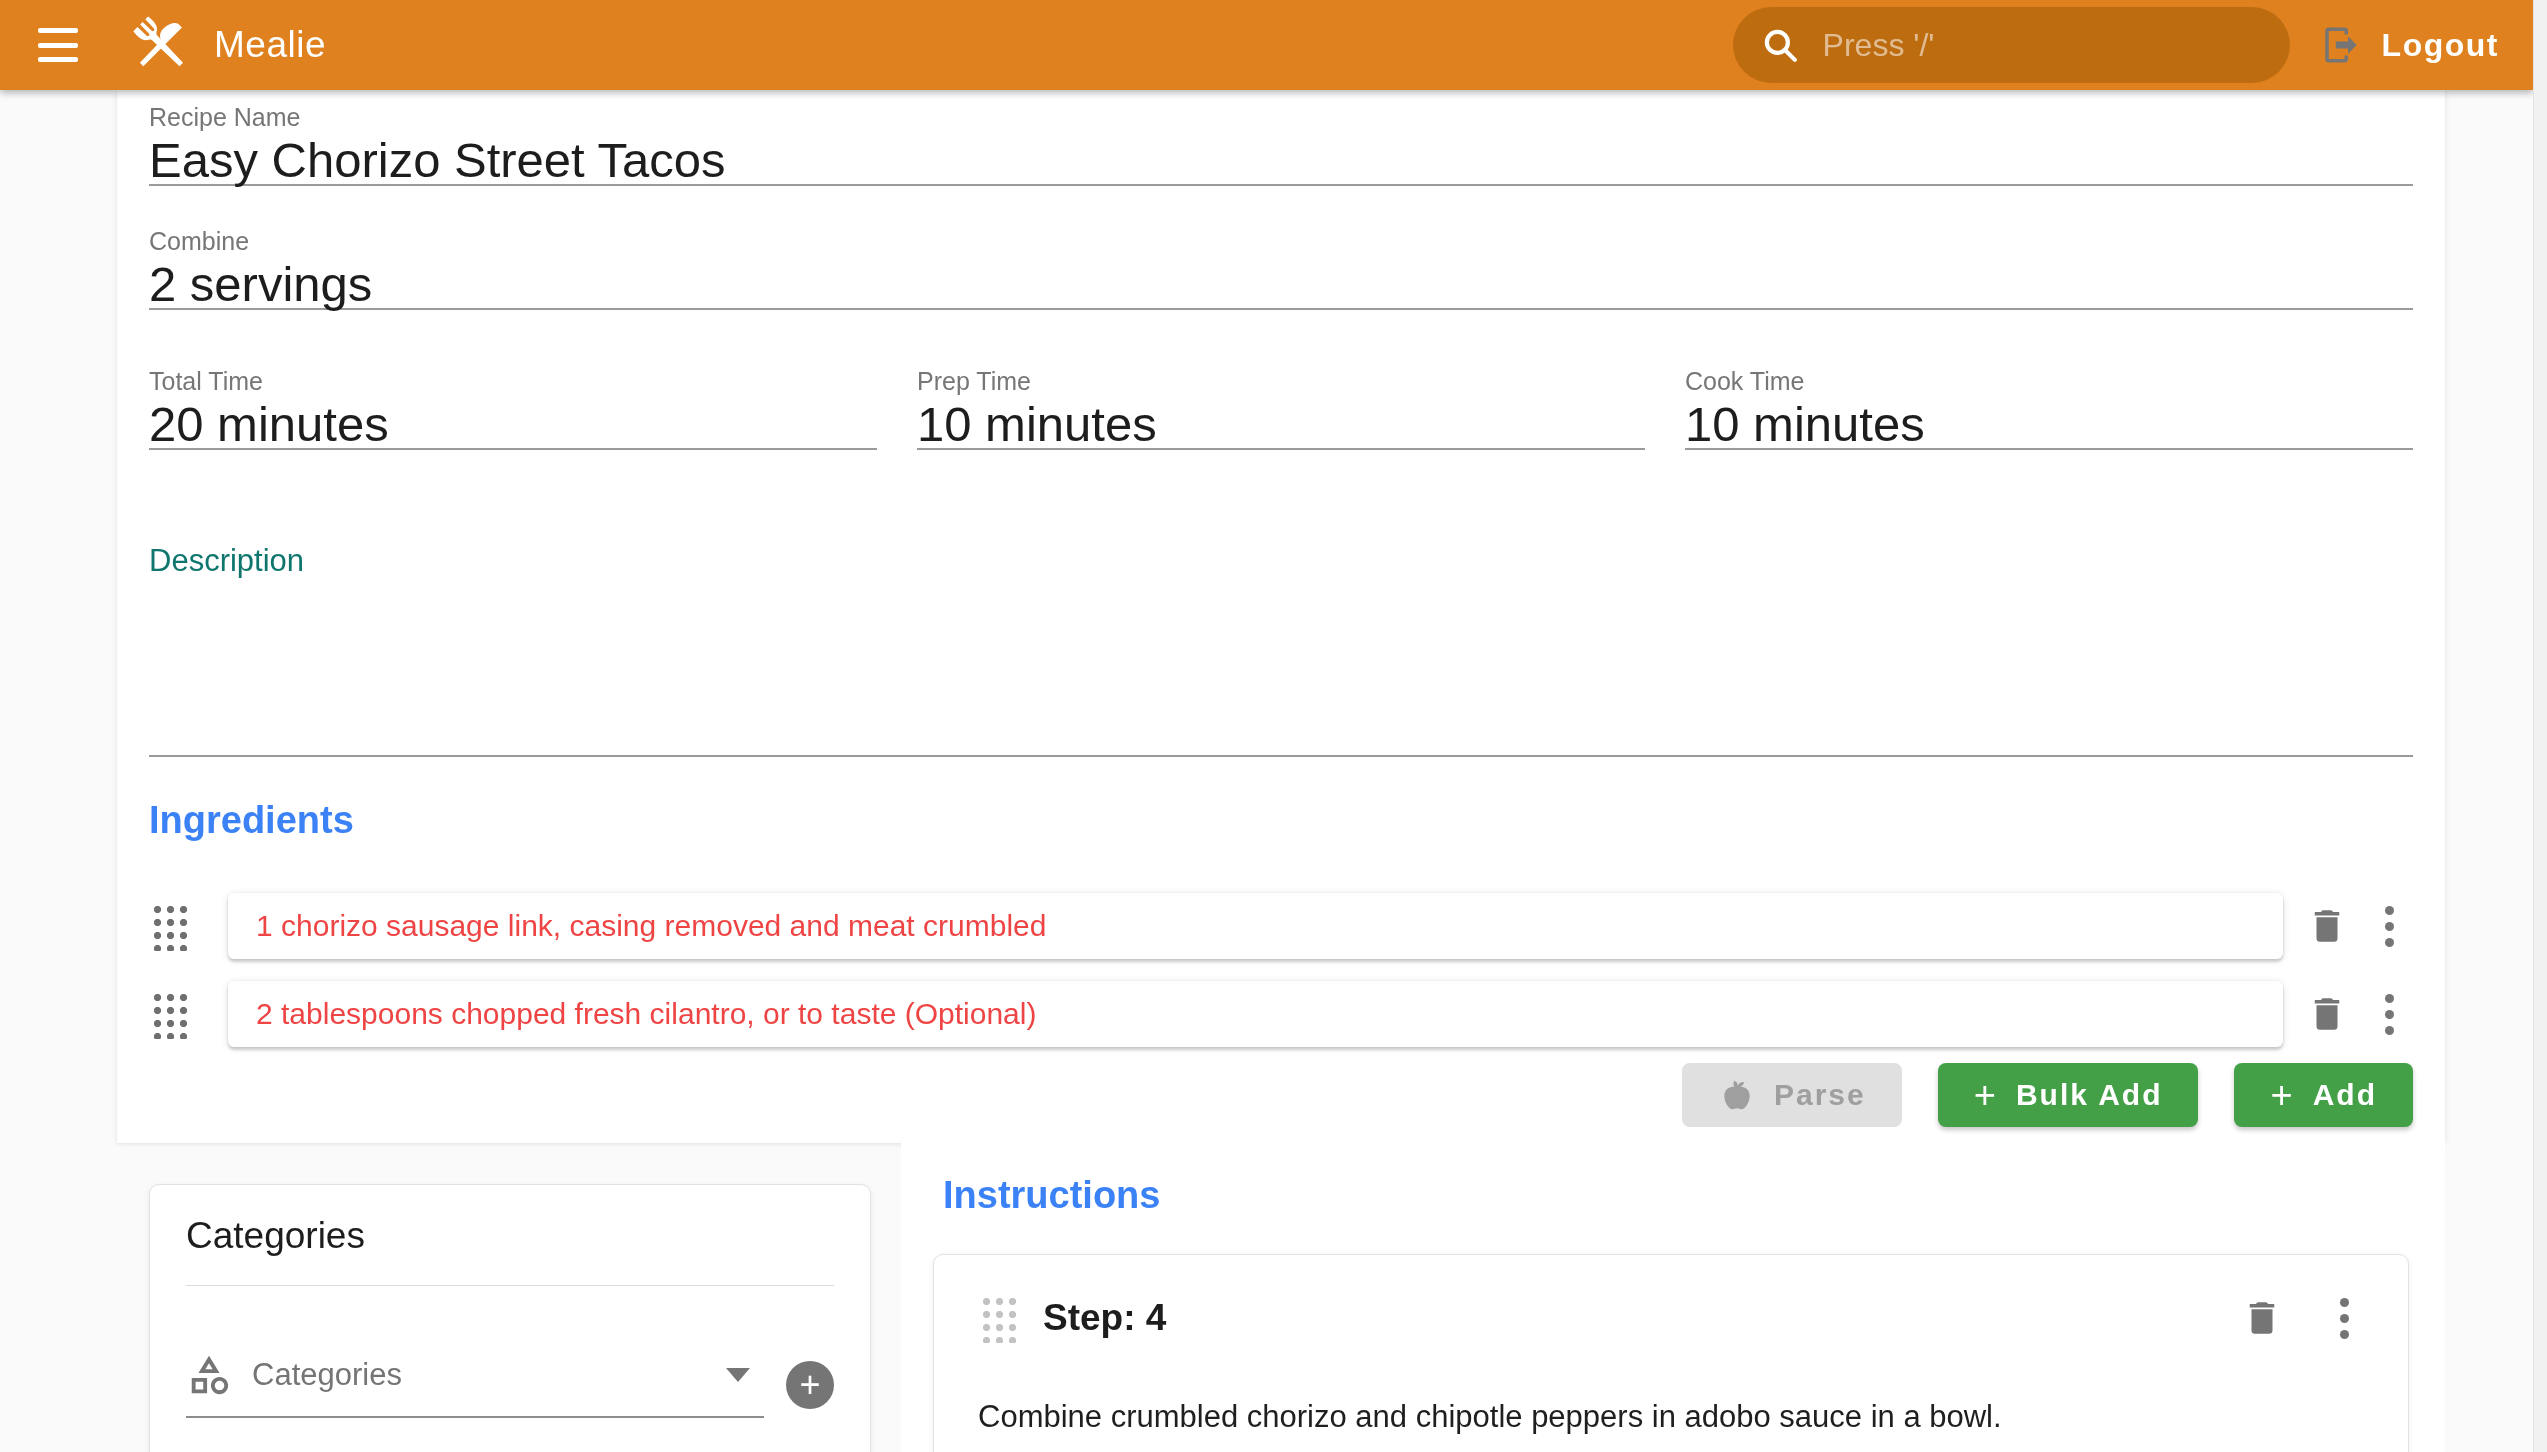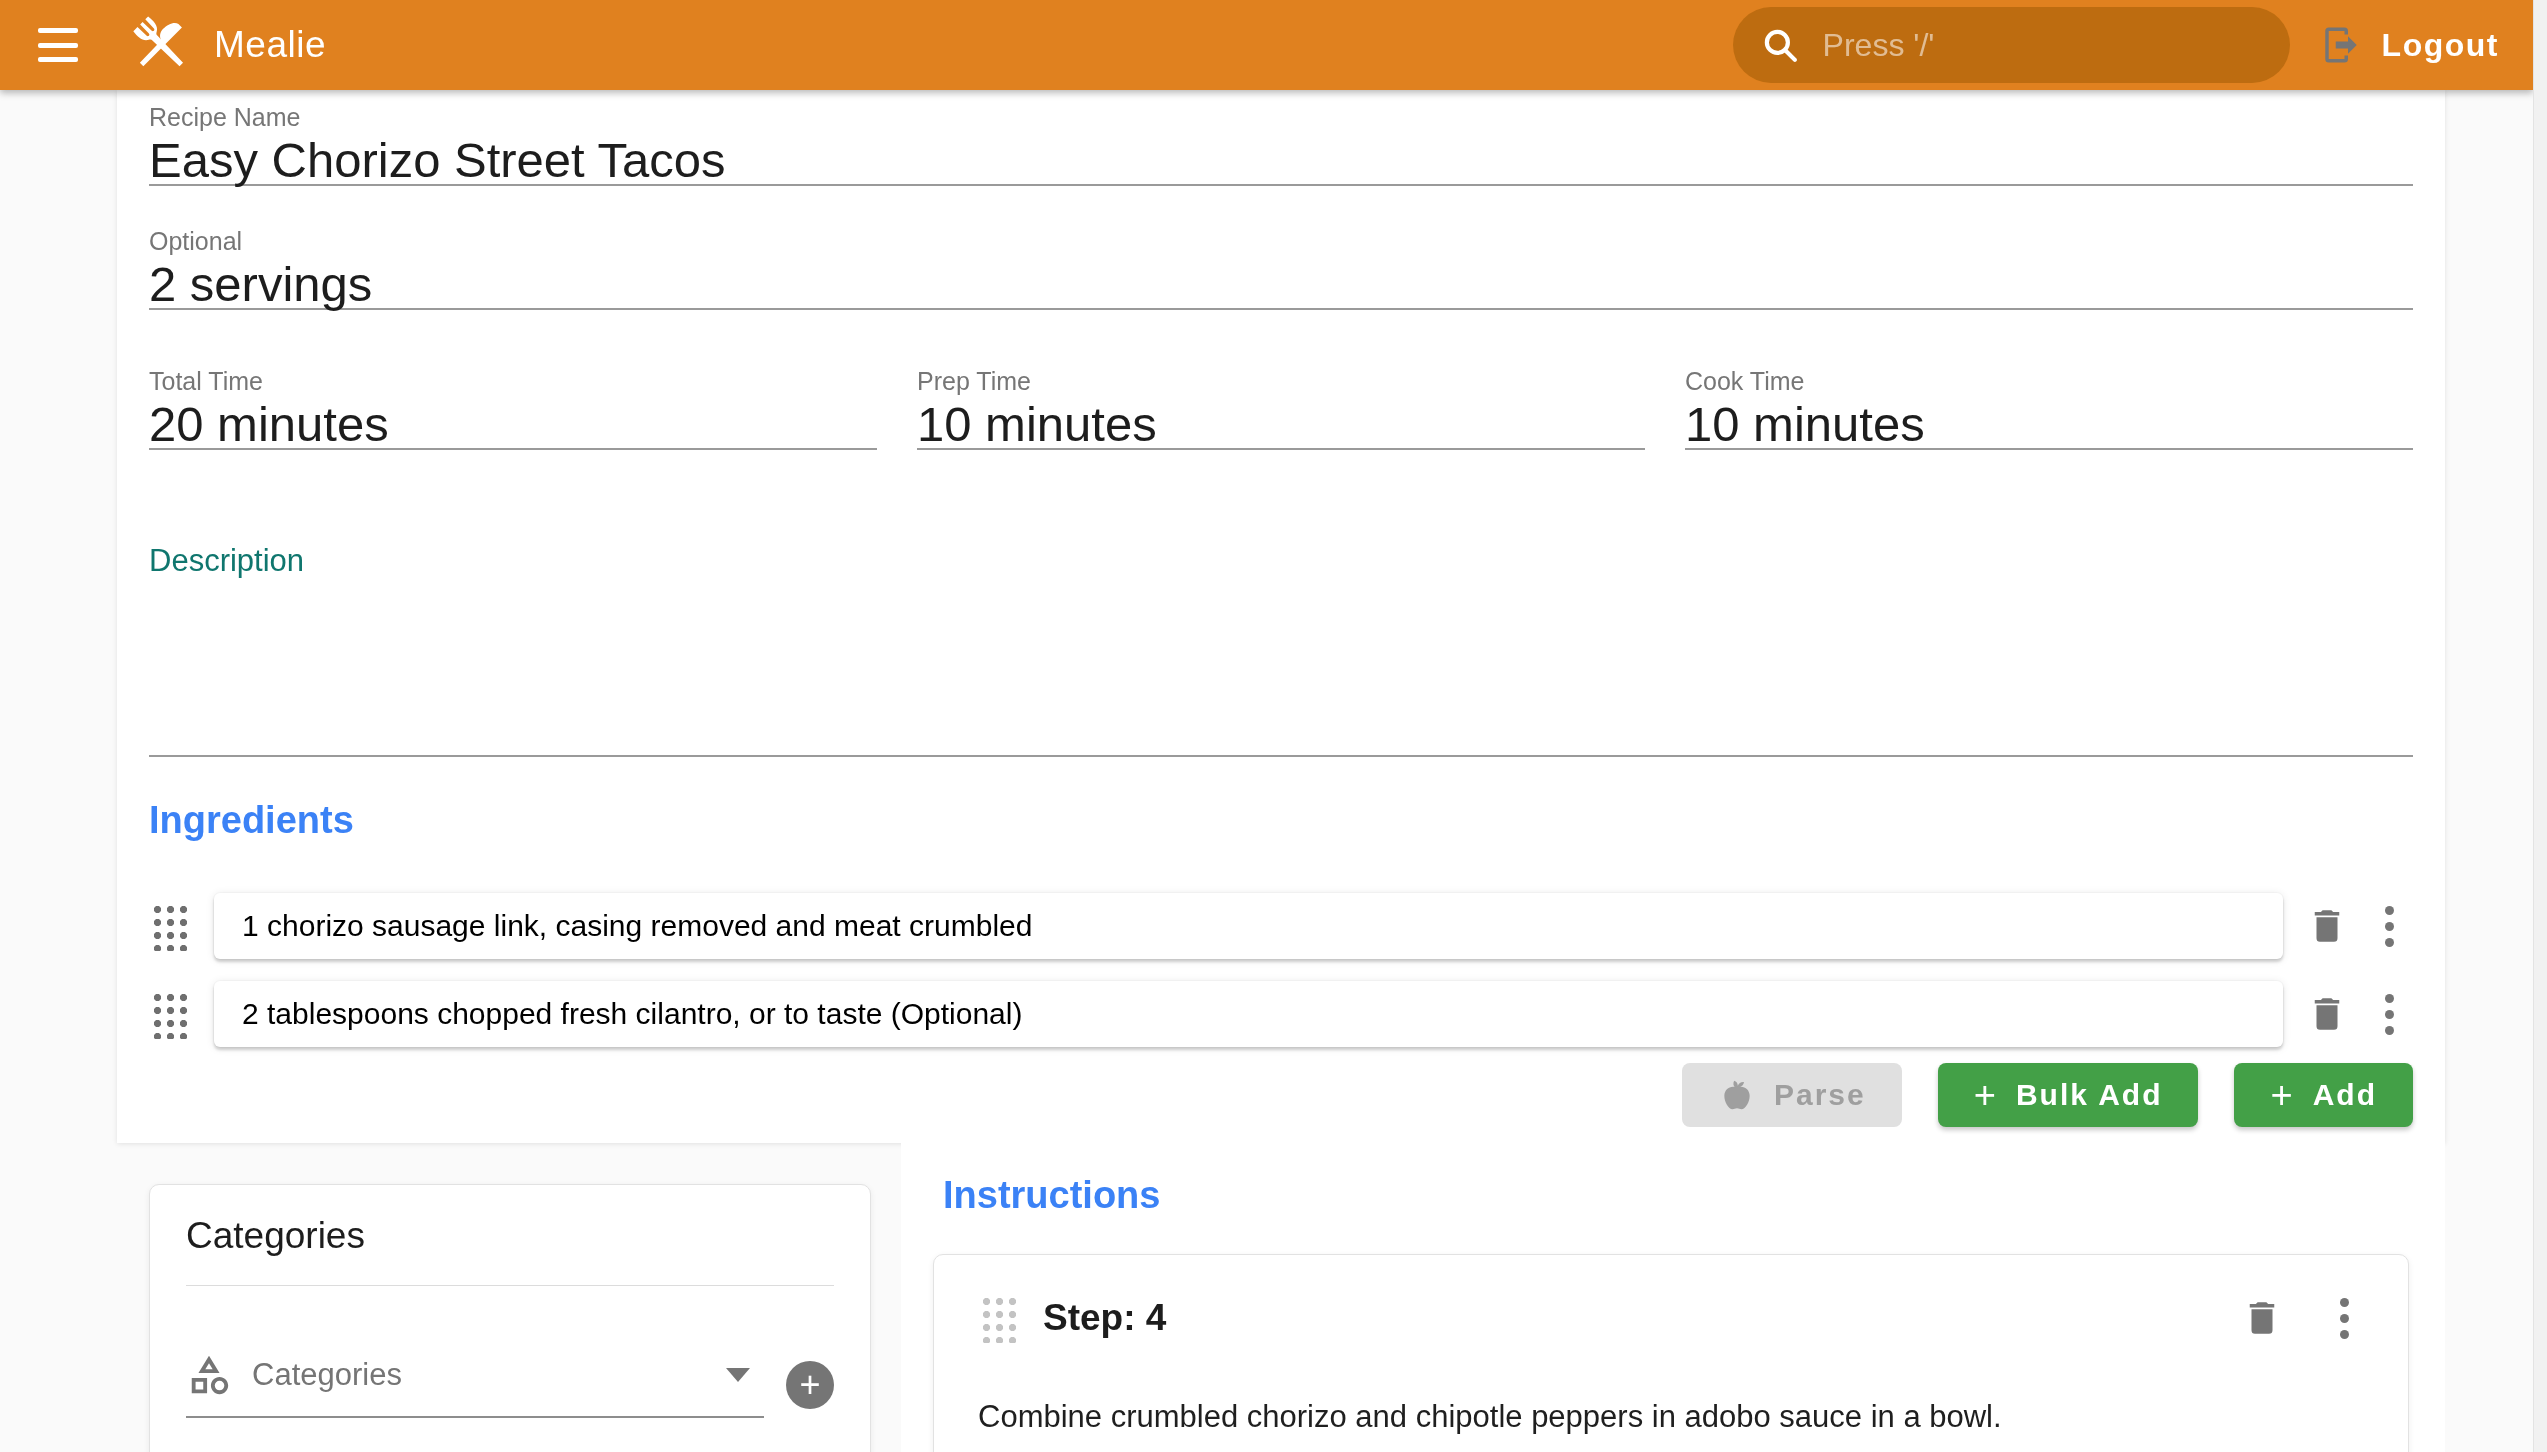--- a/index.html
+++ b/index.html
@@ -58,25 +58,25 @@
   .ingredients-heading { margin-top:40px; }
   .ing-rows { margin-top:50px; display:flex; flex-direction:column; gap:22px; }
   .ing-row { display:flex; align-items:center; }
   .drag-dots {
     width:39px; height:50px; flex:0 0 39px; cursor:grab;
     background-image:radial-gradient(circle, #6f6f6f 3.4px, transparent 3.8px);
     background-size:13px 13px; background-position:2px 2px;
   }
   .drag-dots.light { background-image:radial-gradient(circle, #c3c3c3 3.4px, transparent 3.8px); }
   .ing-input {
-    flex:1; height:66px; margin-left:26px;
+    flex:1; height:66px; margin-left:40px;
     background:#fff; border-radius:6px;
     box-shadow:0 3px 3px rgba(0,0,0,.16), 0 1px 8px rgba(0,0,0,.10), 0 0 0 1px rgba(0,0,0,.02);
     display:flex; align-items:center; padding:0 28px;
-    font-size:30px; color:#000000;
+    font-size:30px; color:#ef4444;
   }
   .icon-btn { background:none; border:none; cursor:pointer; display:flex; align-items:center; justify-content:center; }
   .trash-btn { width:48px; height:48px; margin-left:20px; }
   .trash-btn svg { width:42px; height:42px; }
   .kebab { width:48px; height:48px; margin-left:14px; display:flex; flex-direction:column; align-items:center; justify-content:center; gap:7px; }
   .kebab i { width:9px; height:9px; border-radius:50%; background:#757575; }
   .btn-row { margin-top:16px; display:flex; justify-content:flex-end; gap:36px; }
   .v-btn {
     height:64px; border:none; border-radius:8px; padding:0 36px;
     display:flex; align-items:center; font-family:inherit;
@@ -176,21 +176,21 @@
 
 <main class="main-card">
   <div class="card-content">
 
     <div class="f-recipe underline">
       <div class="field-label">Recipe Name</div>
       <div class="field-value">Easy Chorizo Street Tacos</div>
     </div>
 
     <div class="f-servings underline">
-      <div class="field-label">Optional</div>
+      <div class="field-label">Combine</div>
       <div class="field-value">2 servings</div>
     </div>
 
     <div class="times-row">
       <div class="underline">
         <div class="field-label">Total Time</div>
         <div class="field-value">20 minutes</div>
       </div>
       <div class="underline">
         <div class="field-label">Prep Time</div>

